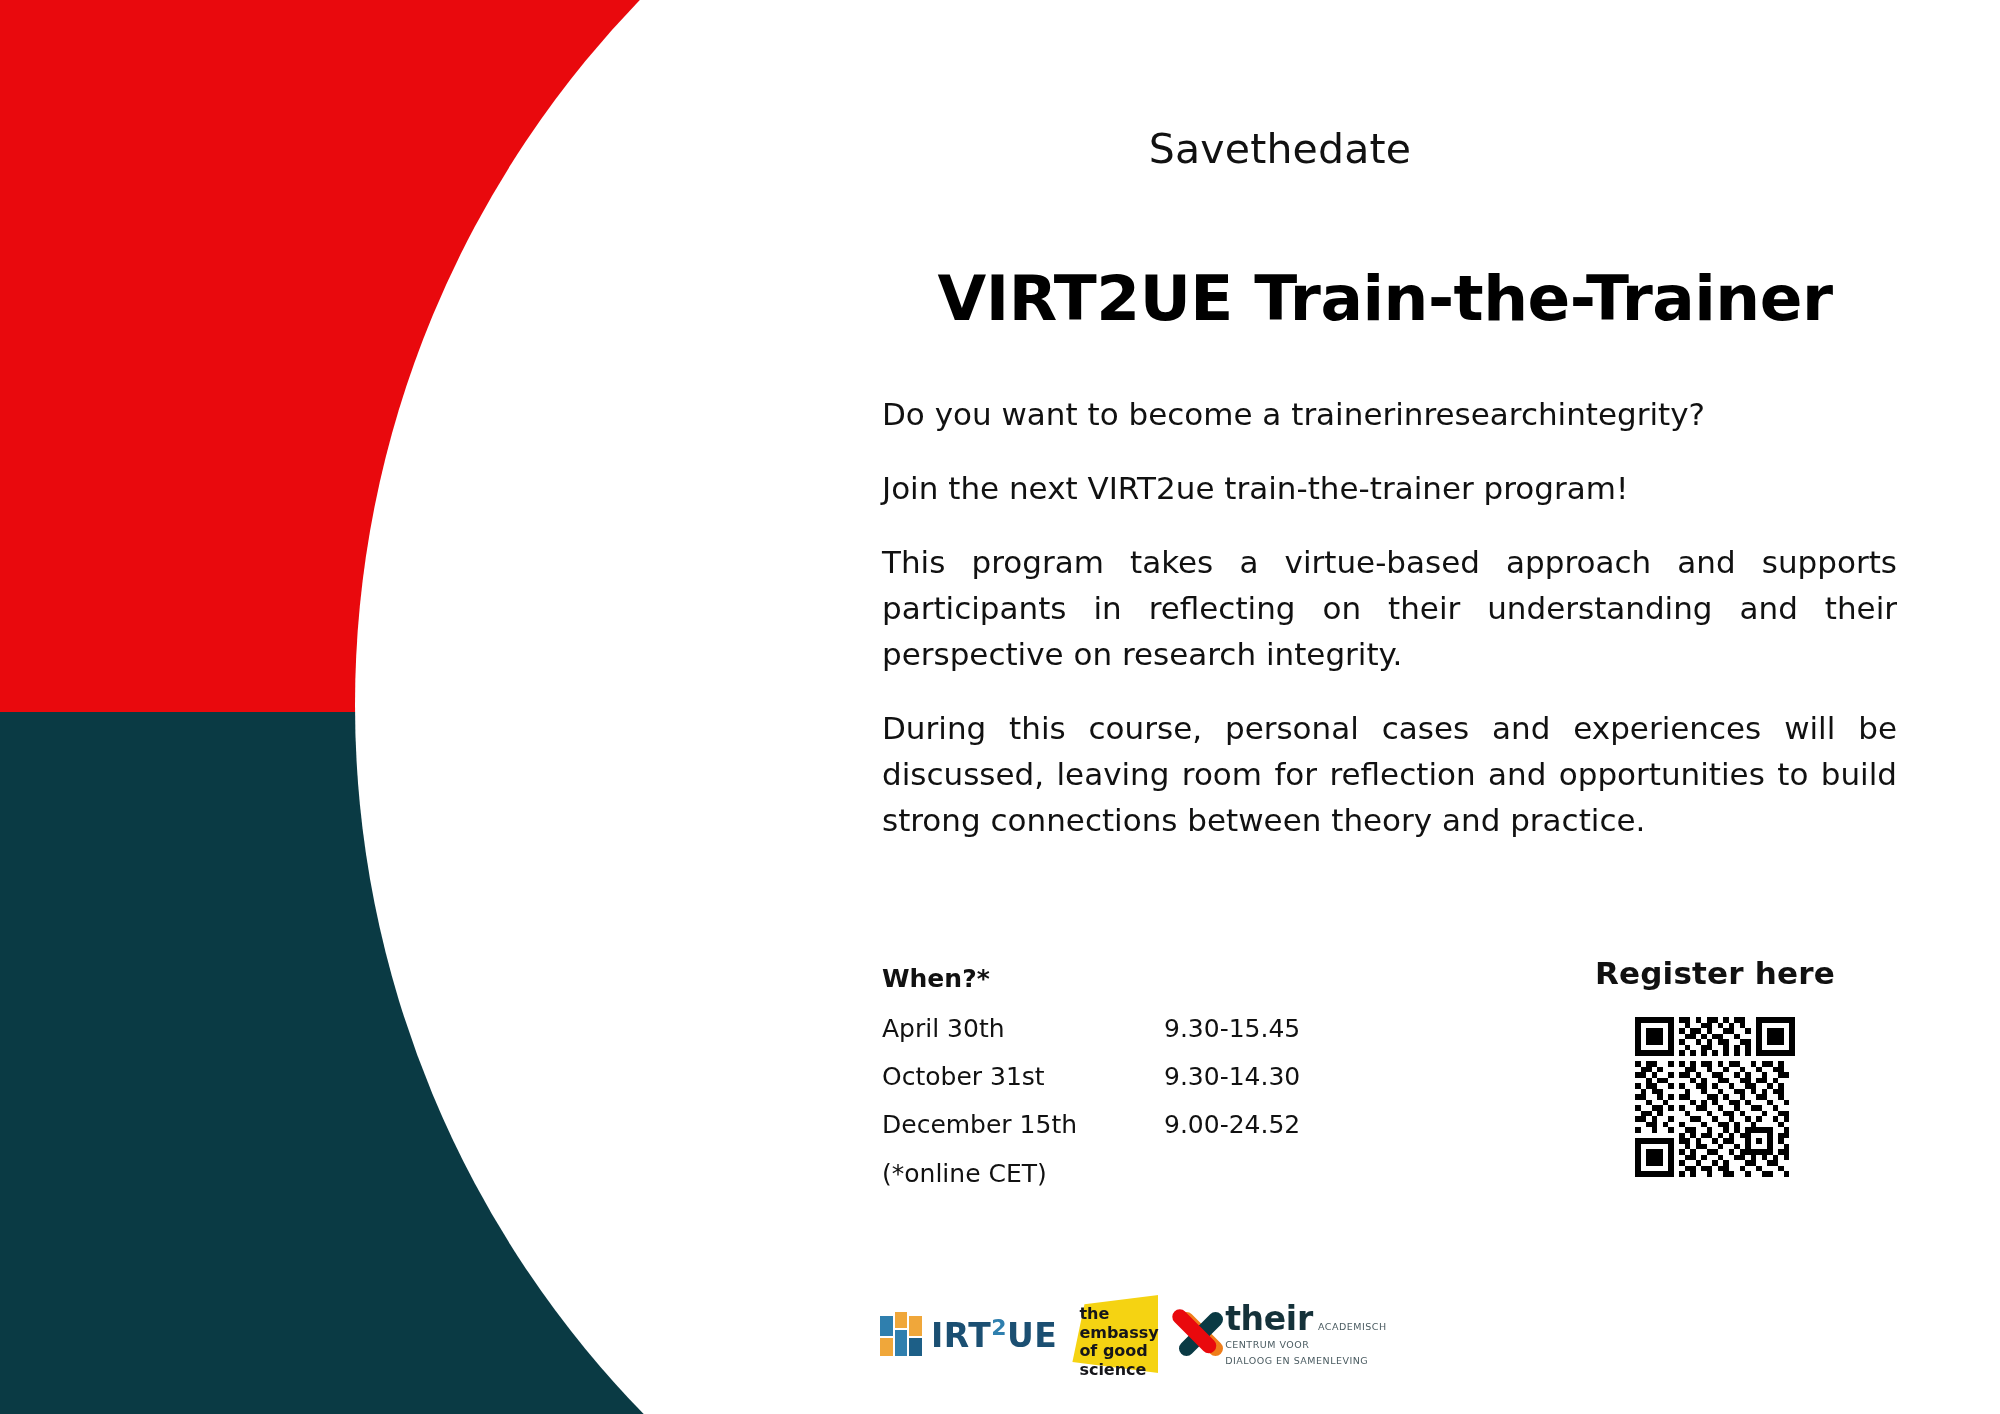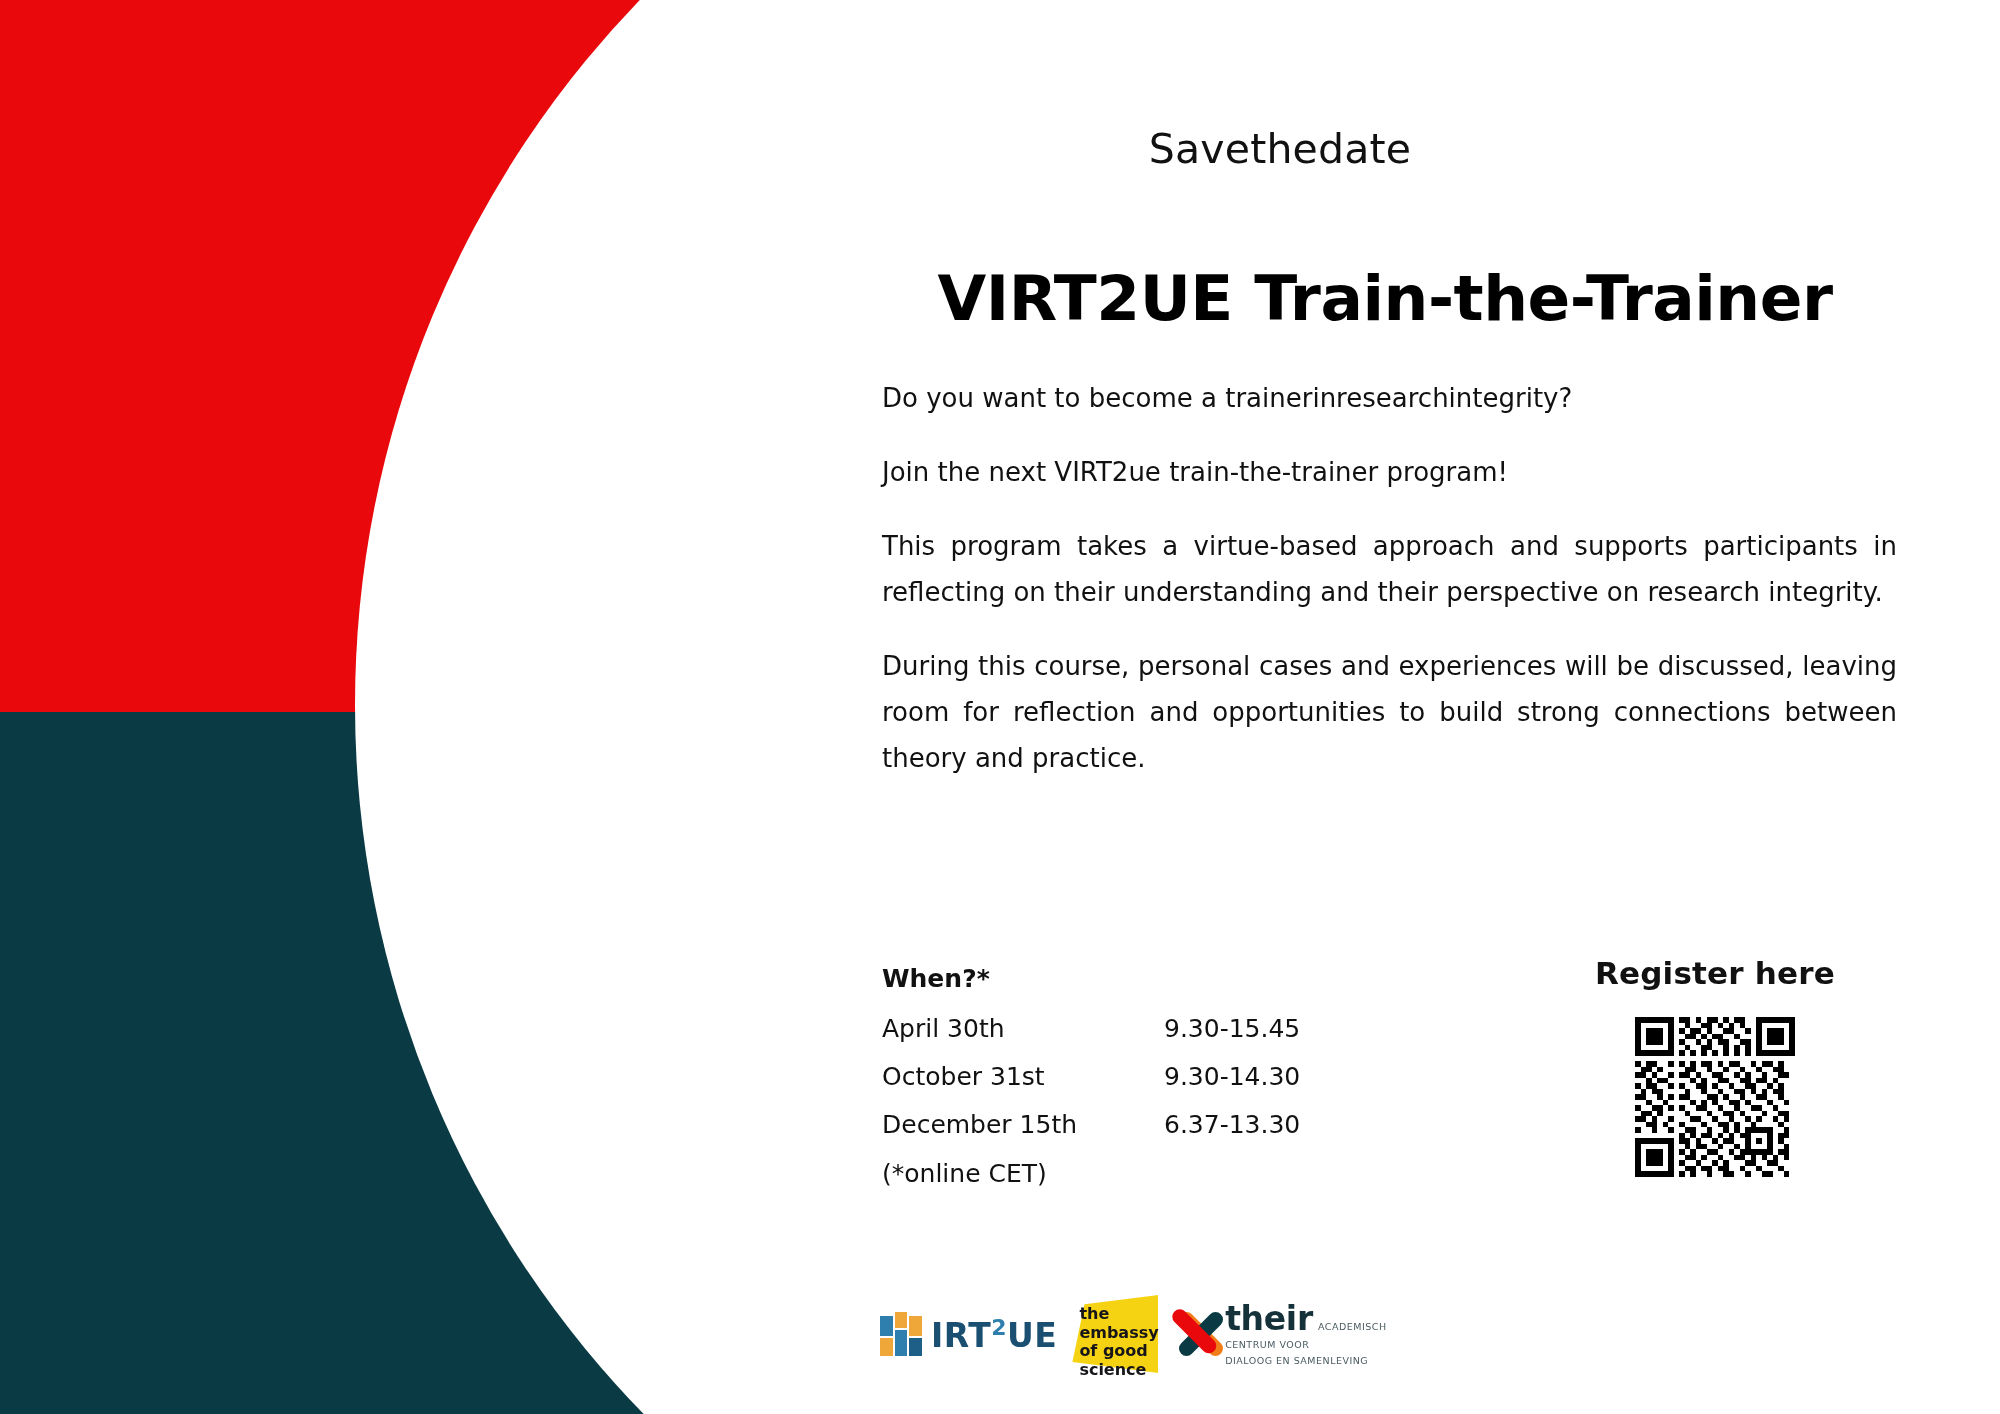--- a/index.html
+++ b/index.html
@@ -108,24 +108,24 @@
     font-size: 63px;
     font-weight: 700;
     color: #000000;
     letter-spacing: -.5px;
     white-space: nowrap;
   }
 
   .body-block {
     position: absolute;
     left: 882px;
-    top: 375px;
+    top: 391px;
     width: 1015px;
     color: #111111;
-    font-size: 26px;
+    font-size: 31px;
     line-height: 46px;
   }
 
   .para {
     margin: 0 0 28px 0;
   }
 
   .para.justify {
     text-align: justify;
     text-align-last: left;
@@ -358,21 +358,21 @@
         <span class="when-time">9.30-15.45</span>
       </div>
 
       <div class="when-row">
         <span class="when-date">October 31st</span>
         <span class="when-time">9.30-14.30</span>
       </div>
 
       <div class="when-row">
         <span class="when-date">December 15th</span>
-        <span class="when-time">6.37-13.30</span>
+        <span class="when-time">9.00-24.52</span>
       </div>
 
       <div class="when-note">(*online CET)</div>
     </div>
 
     <div class="register-block">
       <div class="register-title">Register here</div>
       <div class="qr-wrap">
         <svg class="qr" viewBox="0 0 29 29" shape-rendering="crispEdges" aria-label="QR code">
           <rect width="29" height="29" fill="#ffffff"></rect>

